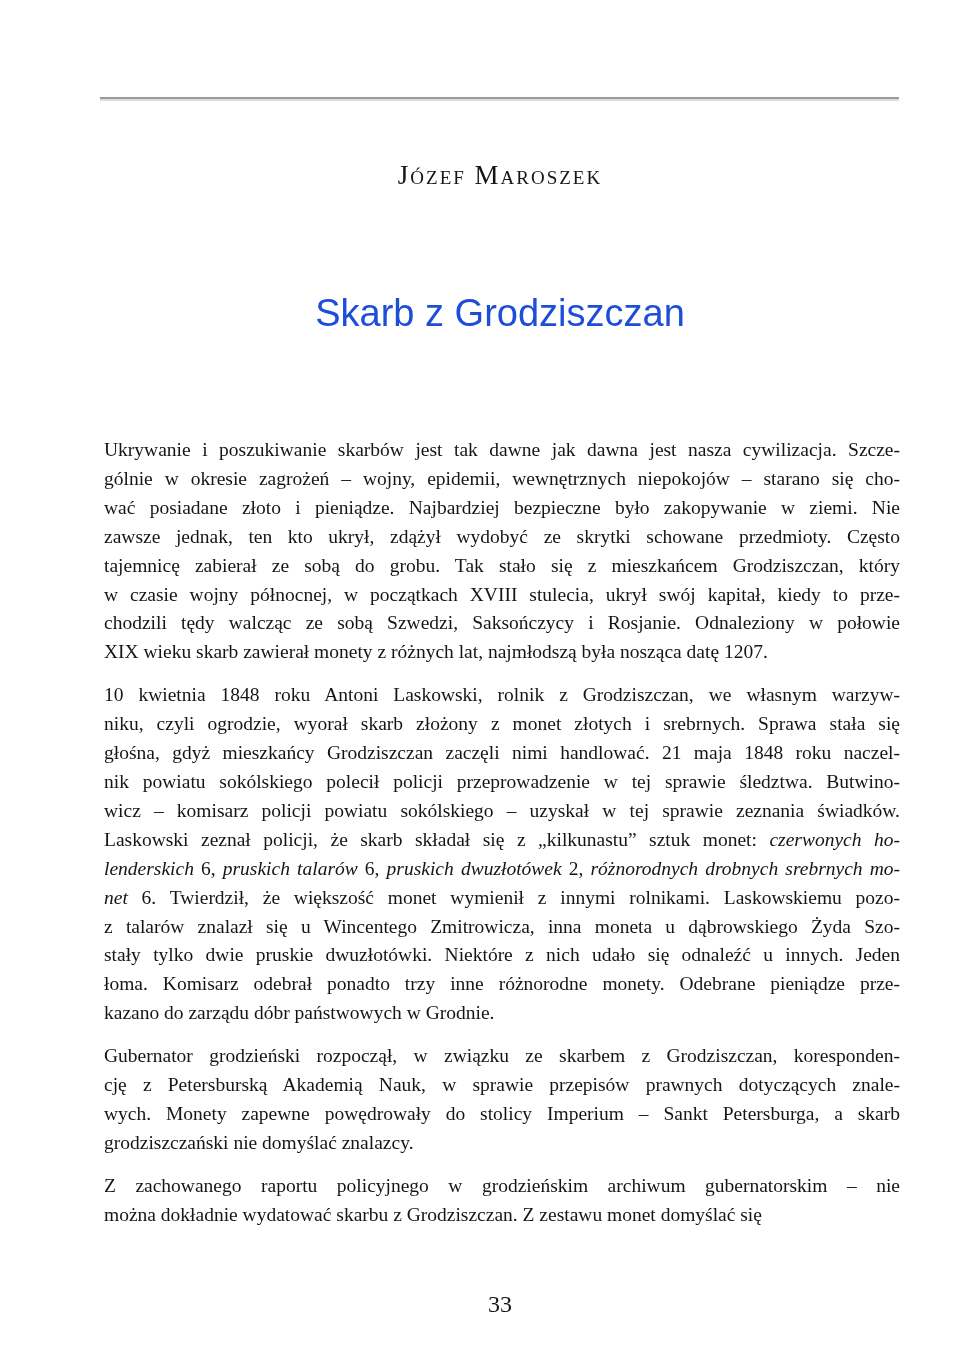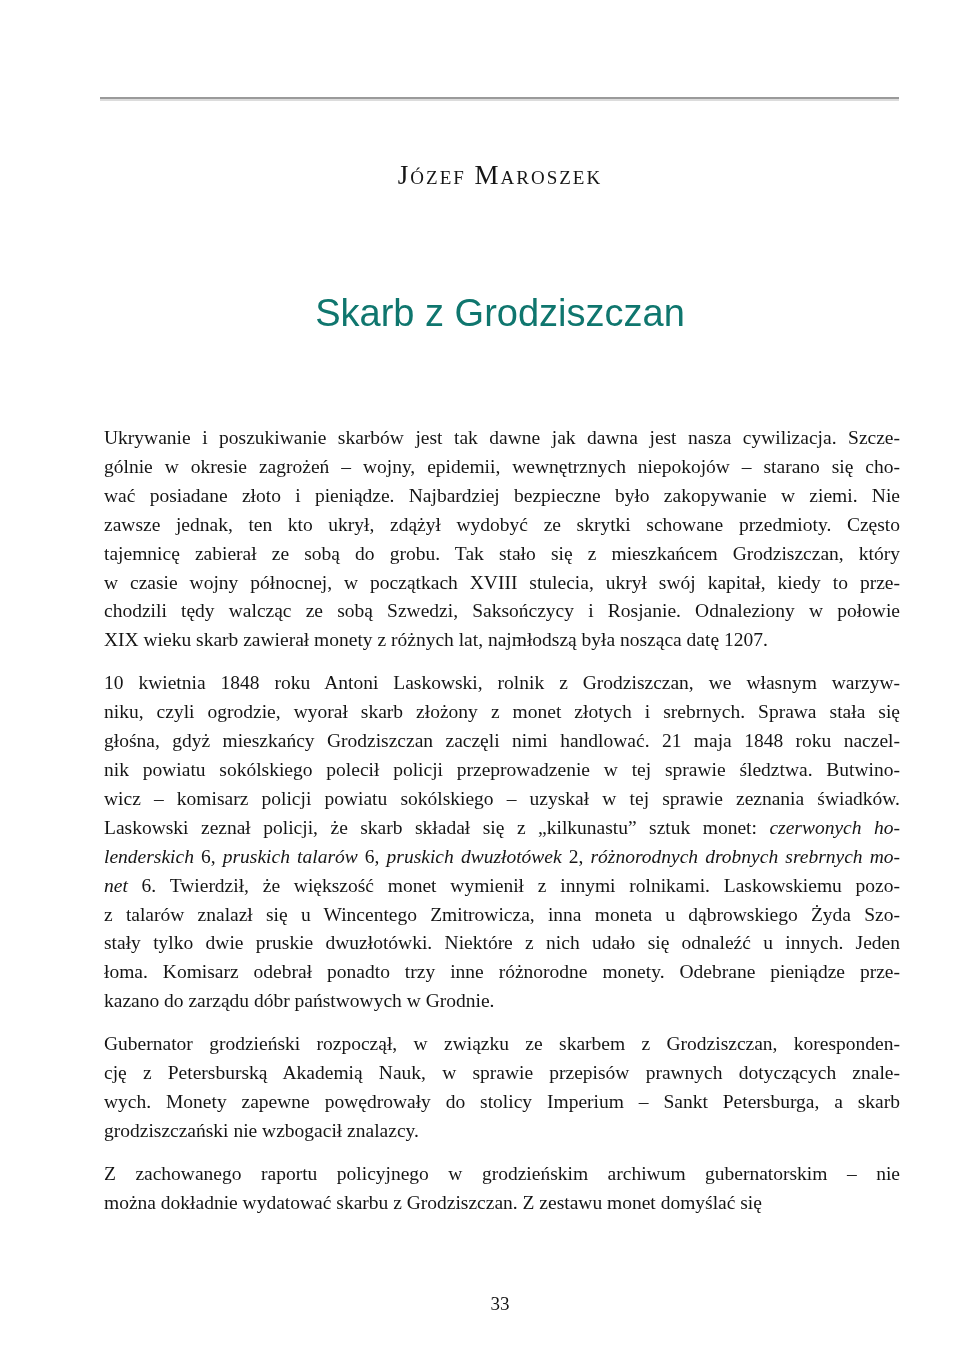--- a/index.html
+++ b/index.html
@@ -40,51 +40,51 @@
   .title {
     position: absolute;
     left: 100px;
     top: 292px;
     width: 800px;
     text-align: center;
     font-family: "Liberation Sans", sans-serif;
     font-size: 38px;
     line-height: 42px;
     font-weight: 400;
-    color: #0f766e;
+    color: #1d4ed8;
   }
   .body-text {
     position: absolute;
     left: 104px;
     top: 424px;
     width: 796px;
     font-size: 19.5px;
     line-height: 28.9px;
     color: #151515;
   }
   .paragraph {
-    margin: 0 0 14px 0;
+    margin: 12px 0 14px 0;
   }
   .line {
     text-align: justify;
     text-align-last: justify;
   }
   .line.last {
     text-align-last: left;
   }
   .em {
     font-style: italic;
   }
   .page-number {
     position: absolute;
     left: 100px;
     top: 1292px;
     width: 800px;
     text-align: center;
-    font-size: 19px;
+    font-size: 24px;
     line-height: 24px;
     color: #161616;
   }
 </style>
 </head>
 <body>
 
 <div class="page">
   <div class="top-rule"></div>
   <div class="author">Józef Maroszek</div>
@@ -111,21 +111,21 @@
         <div class="line"><span class="em">net</span><span> 6. Twierdził, że większość monet wymienił z innymi rolnikami. Laskowskiemu pozo-</span></div>
         <div class="line"><span>z talarów znalazł się u Wincentego Zmitrowicza, inna moneta u dąbrowskiego Żyda Szo-</span></div>
         <div class="line"><span>stały tylko dwie pruskie dwuzłotówki. Niektóre z nich udało się odnaleźć u innych. Jeden</span></div>
         <div class="line"><span>łoma. Komisarz odebrał ponadto trzy inne różnorodne monety. Odebrane pieniądze prze-</span></div>
         <div class="line last"><span>kazano do zarządu dóbr państwowych w Grodnie.</span></div>
       </div>
       <div class="paragraph">
         <div class="line"><span>Gubernator grodzieński rozpoczął, w związku ze skarbem z Grodziszczan, koresponden-</span></div>
         <div class="line"><span>cję z Petersburską Akademią Nauk, w sprawie przepisów prawnych dotyczących znale-</span></div>
         <div class="line"><span>wych. Monety zapewne powędrowały do stolicy Imperium – Sankt Petersburga, a skarb</span></div>
-        <div class="line last"><span>grodziszczański nie wzbogacił znalazcy.</span></div>
+        <div class="line last"><span>grodziszczański nie domyślać znalazcy.</span></div>
       </div>
       <div class="paragraph">
         <div class="line"><span>Z zachowanego raportu policyjnego w grodzieńskim archiwum gubernatorskim – nie</span></div>
         <div class="line last"><span>można dokładnie wydatować skarbu z Grodziszczan. Z zestawu monet domyślać się</span></div>
       </div>
     </div>
   <div class="page-number">33</div>
 </div>
 
 </body></html>

